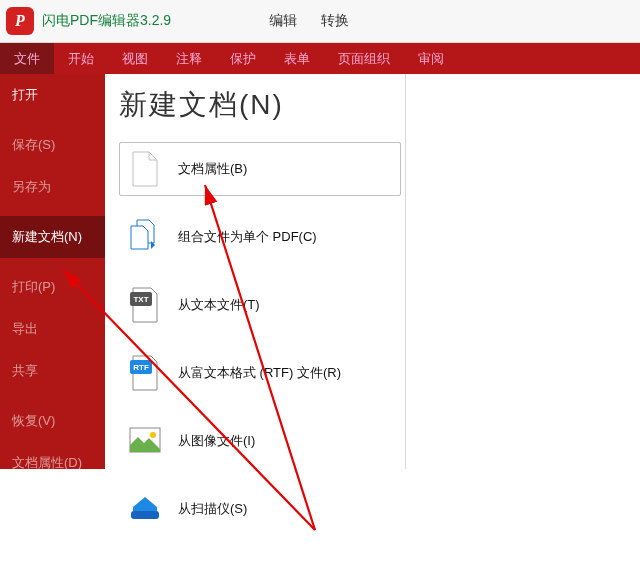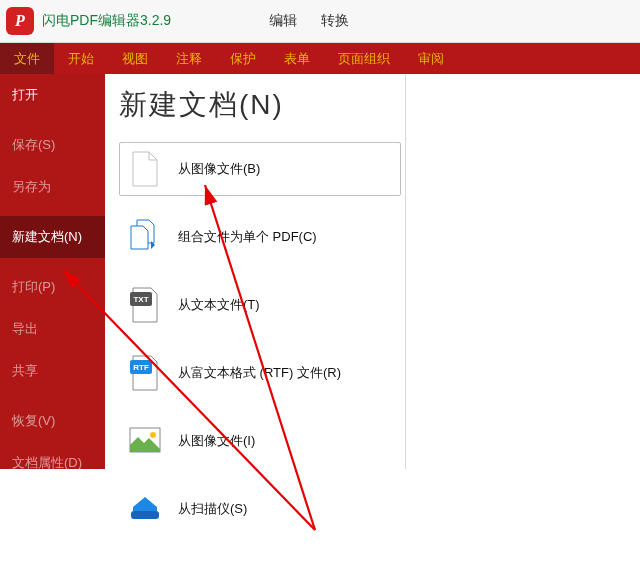--- a/index.html
+++ b/index.html
@@ -3,21 +3,21 @@
 <meta charset="utf-8">
 <style>
   * { box-sizing: border-box; margin: 0; padding: 0; }
   html, body { width: 640px; height: 567px; overflow: hidden; font-family: "Microsoft YaHei", sans-serif; font-size: 13px; color: #333; background: #fff; }
   .titlebar { height: 43px; display: flex; align-items: center; border-bottom: 1px solid #d9d9d9; background: #f7f7f7; padding-left: 6px; }
   .app-logo { width: 28px; height: 28px; border-radius: 6px; background: #d32020; display: flex; align-items: center; justify-content: center; color: #fff; font-style: italic; font-family: Georgia, serif; font-weight: bold; font-size: 16px; margin-right: 8px; }
   .app-title { font-size: 14px; color: #15803d; }
   .title-links { margin-left: 90px; font-size: 14px; }
   .title-links span { display: inline-block; padding: 4px 8px; margin-right: 4px; }
   
-  .menubar { height: 31px; background: #b51617; display: flex; align-items: stretch; color: #eab308; font-size: 13px; }
+  .menubar { height: 31px; background: #b51617; display: flex; align-items: stretch; color: #f9a8d4; font-size: 13px; }
   .menubar .menu-item { padding: 0 14px; line-height: 31px; cursor: pointer; }
   .menubar .menu-item.active { background: #7d1516; }
   
   .body { display: flex; height: 395px; }
   .sidebar { width: 105px; background: #af1717; color: #fff; display: flex; flex-direction: column; font-size: 13px; }
   .sidebar .side-item { padding: 12px 12px 12px 12px; cursor: pointer; color: rgba(255,255,255,0.92); }
   .sidebar .side-item.dim { color: rgba(255,255,255,0.55); }
   .sidebar .side-item.active { background: #760f10; color: #fff; }
   .sidebar .divider { height: 1px; background: rgba(255,255,255,0.25); margin: 4px 0; }
   .main { flex: 1 1 auto; display: flex; }
@@ -80,21 +80,21 @@
       <div class="panel-title">新建文档(N)</div>
       <div class="option-list">
 
         <div class="option active">
           <span class="icon-box">
             <svg width="28" height="36" viewBox="0 0 28 36">
               <path d="M2 1h16l8 8v26H2z" fill="#fff" stroke="#bfbfbf"></path>
               <path d="M18 1v8h8" fill="none" stroke="#bfbfbf"></path>
             </svg>
           </span>
-          <span class="label">从图像文件(B)</span>
+          <span class="label">文档属性(B)</span>
         </div>
 
         <div class="option">
           <span class="icon-box">
             <svg width="34" height="36" viewBox="0 0 34 36">
               <path d="M9 1h12l5 5v18H9z" fill="#fff" stroke="#1976d2"></path>
               <path d="M3 7h12l5 5v18H3z" fill="#fff" stroke="#1976d2"></path>
               <path d="M23 22v8l4-4-4-4z" fill="#1976d2"></path>
             </svg>
           </span>

